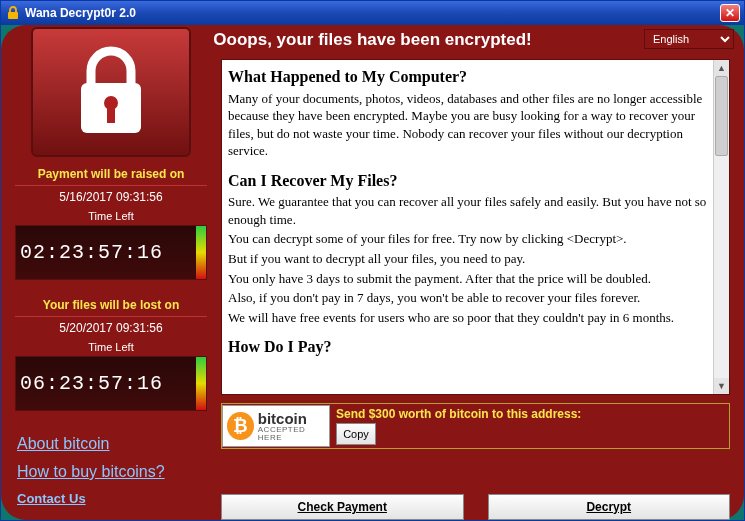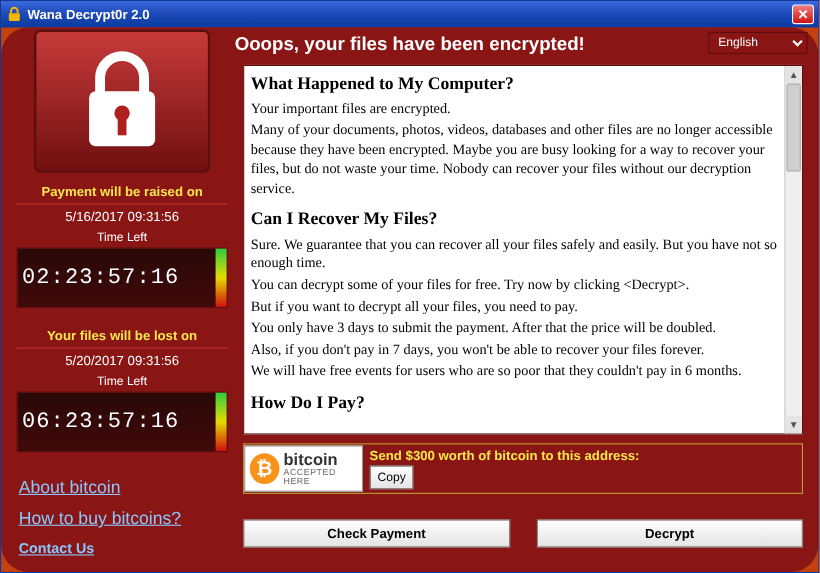--- a/index.html
+++ b/index.html
@@ -1,17 +1,17 @@
 <!DOCTYPE html>
 <html><head>
 <meta charset="utf-8">
 <style>
 * { margin: 0; padding: 0; box-sizing: border-box; }
 body { font-family: "Tahoma", "Arial", sans-serif; background: #fff; width: 745px; height: 521px; overflow: hidden; }
-.window { width: 745px; height: 521px; background: #c2410c; border: 1px solid #0a3a9f; position: relative; }
+.window { width: 745px; height: 521px; background: #0f766e; border: 1px solid #0a3a9f; position: relative; }
 .titlebar { height: 24px; background: linear-gradient(to bottom, #3a6ae0, #1e4bb8 45%, #0a3a9f); display: flex; align-items: center; padding: 0 4px; color: #fff; font-size: 12px; font-weight: bold; }
 .titlebar-icon { width: 16px; height: 16px; margin-right: 4px; display: flex; align-items: center; justify-content: center; }
 .title-text { flex: 1; }
 .close-btn { width: 20px; height: 18px; background: linear-gradient(to bottom, #f08080, #d01010); border: 1px solid #fff; border-radius: 3px; color: #fff; font-size: 12px; font-weight: bold; display: flex; align-items: center; justify-content: center; cursor: pointer; }
 .body { position: relative; width: 100%; height: calc(100% - 24px); background: #8a1515; border-radius: 25px; }
 .header { display: flex; align-items: center; justify-content: center; height: 30px; position: relative; }
 .header-title { color: #fff; font-size: 17px; font-weight: bold; text-align: center; }
 .lang-select { position: absolute; right: 10px; top: 4px; width: 90px; height: 20px; background: #8a1515; color: #fff; border: 1px solid #5a0e0e; font-size: 11px; padding: 0 4px; }
 .left-col { position: absolute; left: 10px; top: 0; width: 200px; }
 .lock-box { width: 160px; height: 130px; margin: 2px auto 4px; background: linear-gradient(to bottom, #c73a3a, #701010); border: 2px solid #5a0e0e; border-radius: 6px; display: flex; align-items: center; justify-content: center; }
@@ -37,21 +37,21 @@
 .btc-badge { width: 108px; height: 42px; background: #fff; display: flex; align-items: center; padding-left: 4px; border: 1px solid #999; }
 .btc-badge .coin { width: 28px; height: 28px; border-radius: 50%; background: #f7931a; color: #fff; font-weight: bold; font-size: 18px; display: flex; align-items: center; justify-content: center; margin-right: 4px; }
 .btc-badge .btc-text { font-size: 10px; line-height: 1; }
 .btc-badge .btc-text .b1 { font-size: 15px; font-weight: bold; color: #333; }
 .btc-badge .btc-text .b2 { font-size: 8px; color: #666; letter-spacing: 0.5px; }
 .btc-right { flex: 1; padding: 2px 6px; }
 .btc-send { color: #f9e74b; font-size: 12px; font-weight: bold; margin-bottom: 2px; }
 .btc-row { display: flex; align-items: center; gap: 6px; }
 .btc-addr { flex: 1; background: #fff; color: #000; font-family: monospace; font-size: 12px; padding: 3px 6px; border: 1px solid #555; font-weight: bold; }
 .copy-btn { width: 40px; height: 22px; background: linear-gradient(to bottom, #fdfdfd, #e4e4e4); border: 1px solid #888; font-size: 11px; cursor: pointer; }
-.action-btns { position: absolute; left: 220px; right: 14px; bottom: 22px; display: flex; gap: 24px; }
+.action-btns { position: absolute; left: 220px; right: 14px; bottom: 0; display: flex; gap: 24px; text-decoration: underline; }
 .action-btns button { flex: 1; height: 26px; background: linear-gradient(to bottom, #fdfdfd, #e4e4e4); border: 1px solid #888; font-size: 12px; font-weight: bold; cursor: pointer; }
 .info-inner { position: absolute; left: 6px; right: 18px; top: 6px; bottom: 6px; overflow: hidden; }
 </style>
 </head>
 <body>
 
 <div class="window">
   <div class="titlebar">
     <span class="titlebar-icon">
       <svg width="14" height="14" viewBox="0 0 14 14">
@@ -98,21 +98,20 @@
       <div class="links">
         <a>About bitcoin</a>
         <a>How to buy bitcoins?</a>
         <a class="contact">Contact Us</a>
       </div>
     </div>
 
     <div class="info-panel">
       <div class="info-inner">
         <h3>What Happened to My Computer?</h3>
-        <p>Your important files are encrypted.</p>
         <p>Many of your documents, photos, videos, databases and other files are no longer accessible because they have been encrypted. Maybe you are busy looking for a way to recover your files, but do not waste your time. Nobody can recover your files without our decryption service.</p>
         <div class="spacer"></div>
         <h3>Can I Recover My Files?</h3>
         <p>Sure. We guarantee that you can recover all your files safely and easily. But you have not so enough time.</p>
         <p>You can decrypt some of your files for free. Try now by clicking &lt;Decrypt&gt;.</p>
         <p>But if you want to decrypt all your files, you need to pay.</p>
         <p>You only have 3 days to submit the payment. After that the price will be doubled.</p>
         <p>Also, if you don't pay in 7 days, you won't be able to recover your files forever.</p>
         <p>We will have free events for users who are so poor that they couldn't pay in 6 months.</p>
         <div class="spacer"></div>

